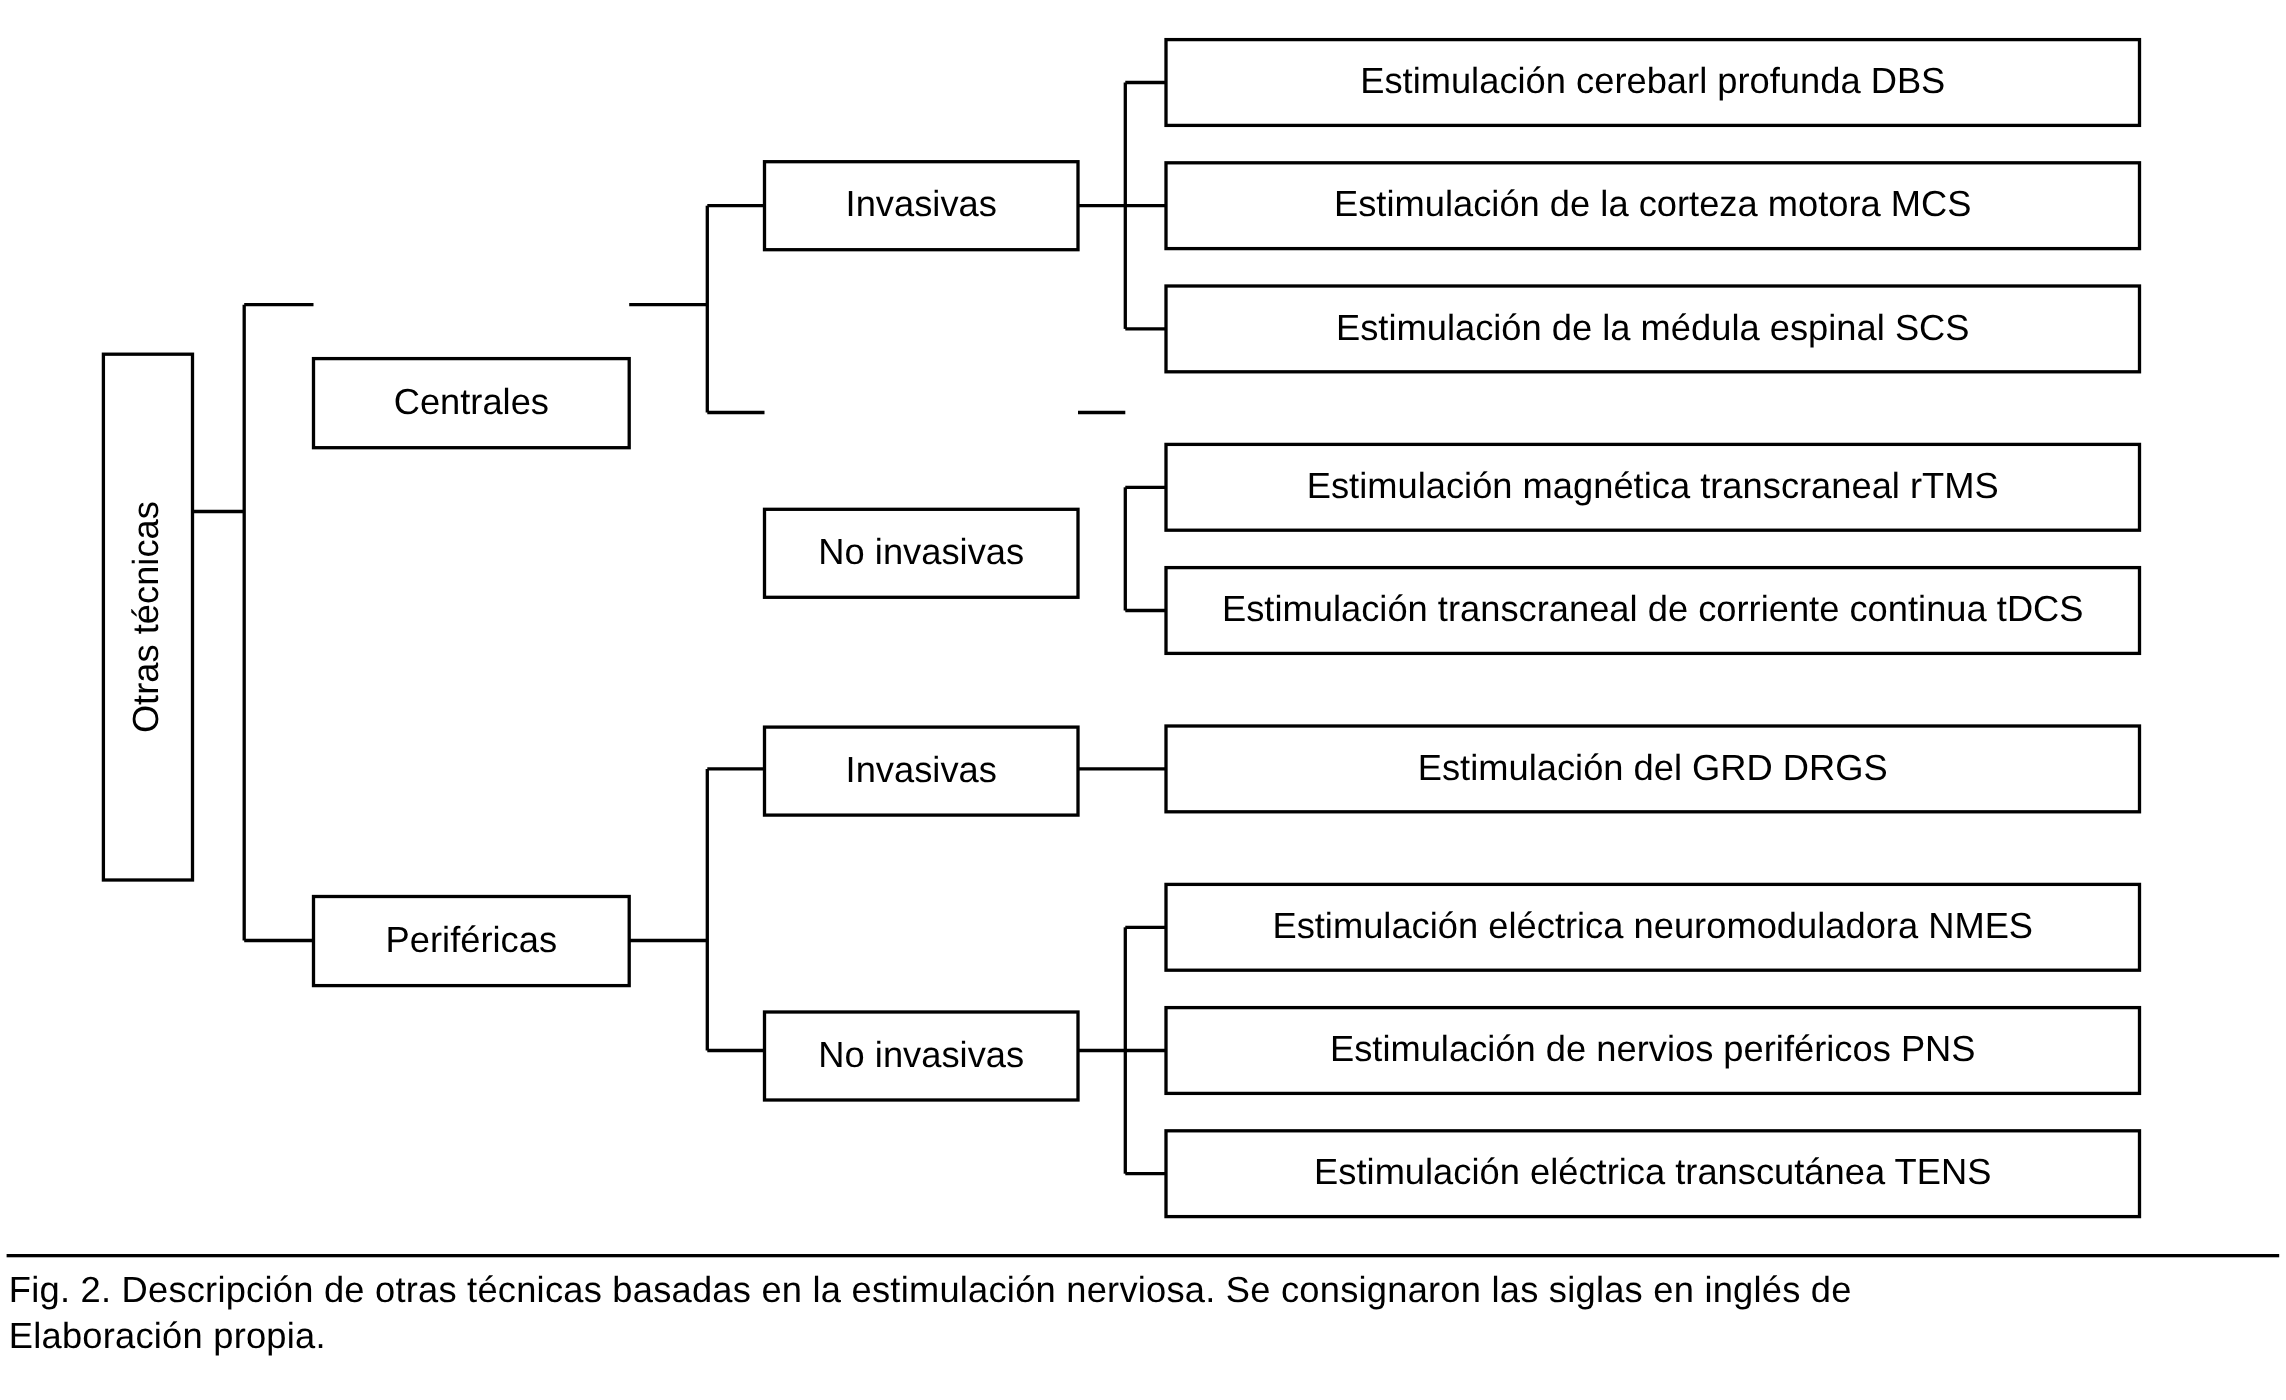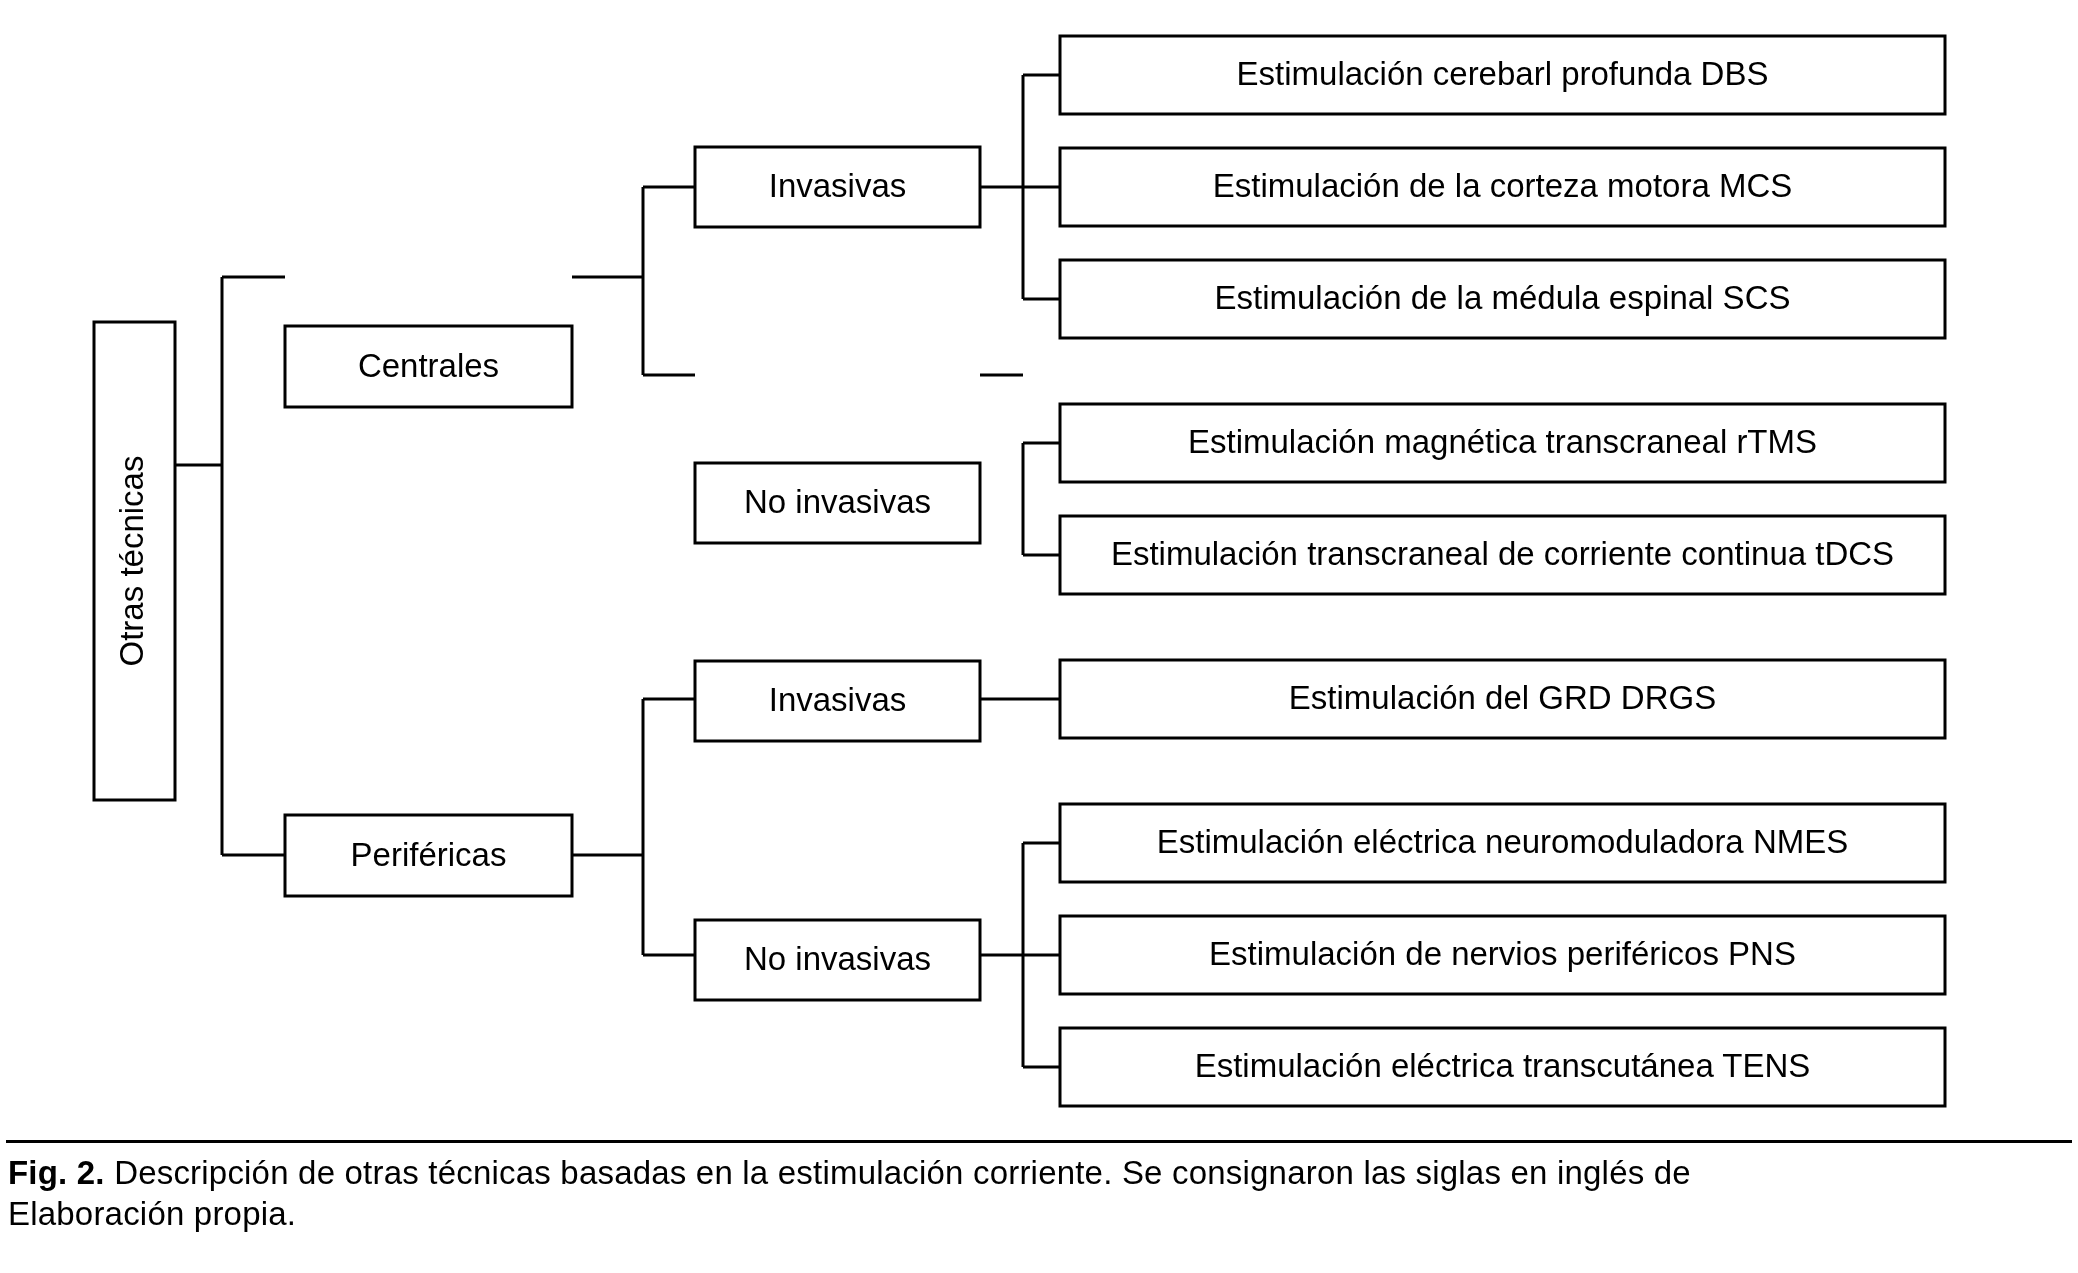--- a/index.html
+++ b/index.html
@@ -62,21 +62,21 @@
     left: 8px;
     top: 1152px;
     width: 2062px;
     font-family: "Liberation Sans", sans-serif;
     font-size: 33px;
     line-height: 41px;
     color: #000000;
     letter-spacing: 0.2px;
   }
   .caption .fig-label {
-    font-weight: bold;
+    font-weight: normal;
   }
   .caption-line {
     display: block;
     white-space: nowrap;
   }
 </style>
 </head>
 <body>
 
 <div id="page">
@@ -198,17 +198,17 @@
     <g>
       <rect class="node-rect" x="1060" y="1028" width="885" height="78"></rect>
       <text class="node-label" x="1502.5" y="1068">Estimulación eléctrica transcutánea TENS</text>
     </g>
 
   </svg>
 
   <div class="caption-rule"></div>
 
   <div class="caption">
-    <span class="caption-line"><span class="fig-label">Fig. 2.</span> <span>Descripción de otras técnicas basadas en la estimulación corriente. Se consignaron las siglas en inglés de</span></span>
+    <span class="caption-line"><span class="fig-label">Fig. 2.</span> <span>Descripción de otras técnicas basadas en la estimulación nerviosa. Se consignaron las siglas en inglés de</span></span>
     <span class="caption-line">Elaboración propia.</span>
   </div>
 
 </div>
 
 </body></html>

